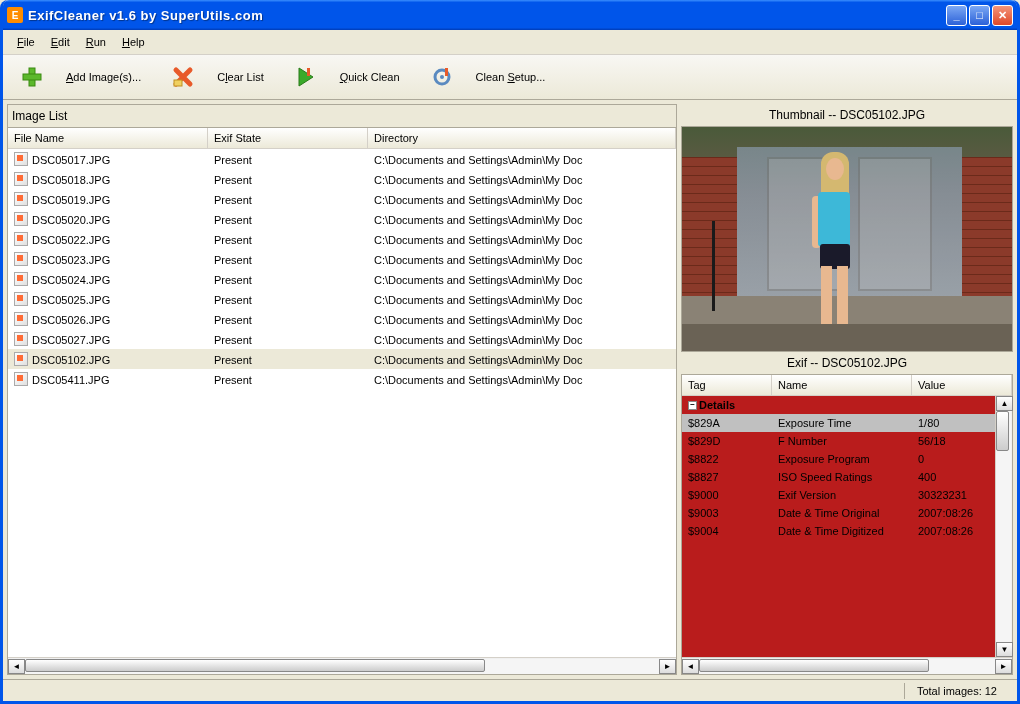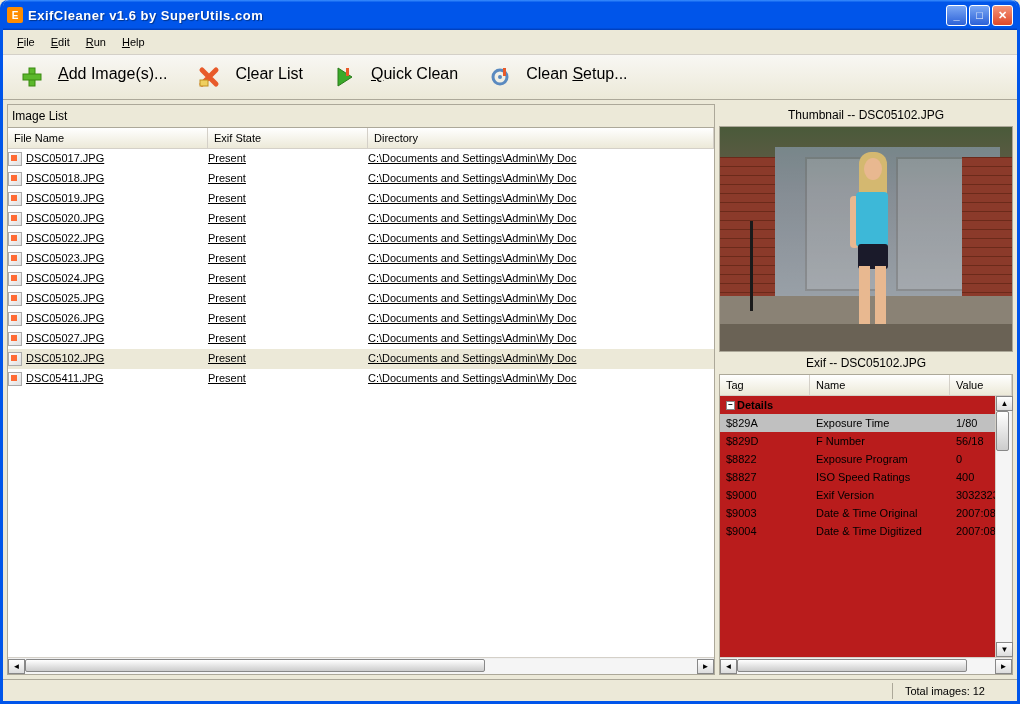--- a/index.html
+++ b/index.html
@@ -9,32 +9,32 @@
 .title-icon { width: 16px; height: 16px; background: #ff8c00; margin-right: 5px; display: flex; align-items: center; justify-content: center; font-size: 10px; border-radius: 2px; }
 .title-text { flex: 1; text-shadow: 1px 1px 1px rgba(0,0,0,0.4); letter-spacing: 0.5px; }
 .win-controls { display: flex; gap: 2px; }
 .win-btn { width: 21px; height: 21px; border: 1px solid white; border-radius: 3px; display: flex; align-items: center; justify-content: center; font-weight: bold; cursor: pointer; color: white; font-size: 11px; }
 .win-btn.min, .win-btn.max { background: linear-gradient(to bottom, #7ba8f4, #2c61d8); }
 .win-btn.close { background: linear-gradient(to bottom, #f4957b, #e04828); }
 .menubar { background: #ece9d8; padding: 4px 8px; display: flex; gap: 4px; border-bottom: 1px solid #d4d0c8; }
 .menu-item { padding: 2px 6px; cursor: pointer; }
 .menu-item u { text-decoration: underline; }
 .toolbar { padding: 6px 8px; display: flex; gap: 12px; border-bottom: 1px solid #aca899; background: linear-gradient(to bottom, #f8f7f3, #ece9d8); }
-.tool-btn { display: flex; gap: 14px; padding: 3px 8px; border: 1px solid transparent; cursor: pointer; border-radius: 3px; font-size: 16px; }
+.tool-btn { display: flex; align-items: center; gap: 22px; padding: 3px 8px; border: 1px solid transparent; cursor: pointer; border-radius: 3px; font-size: 11px; }
 .tool-icon { width: 24px; height: 24px; display: flex; align-items: center; justify-content: center; }
 .content { flex: 1; display: flex; overflow: hidden; padding: 4px; gap: 4px; }
 .left-panel { flex: 1; display: flex; flex-direction: column; border: 1px solid #aca899; background: white; min-width: 0; }
-.right-panel { width: 294px; display: flex; flex-direction: column; gap: 0; }
+.right-panel { width: 332px; display: flex; flex-direction: column; gap: 0; }
 .panel-header { text-align: left; padding: 4px; background: #ece9d8; border-bottom: 1px solid #aca899; font-size: 12px; }
 .col-headers { display: flex; background: linear-gradient(to bottom, #fff, #ece9d8); border-bottom: 1px solid #d4d0c8; }
 .col-h { padding: 4px 6px; border-right: 1px solid #d4d0c8; text-align: left; font-weight: normal; font-size: 11px; cursor: pointer; }
 .file-list { flex: 1; overflow: hidden; }
 .file-row { display: flex; padding: 2px 0; cursor: pointer; }
 .file-row.selected { background: #ece9d8; }
-.cell { padding: 1px 0; overflow: hidden; white-space: nowrap; display: flex; align-items: flex-start; gap: 4px; text-decoration: underline; }
+.cell { padding: 1px 6px; overflow: hidden; white-space: nowrap; display: flex; align-items: flex-end; gap: 4px; }
 .cell.c0 { width: 200px; }
 .cell.c1 { width: 160px; }
 .cell.c2 { flex: 1; }
 .file-icon { width: 14px; height: 14px; background: linear-gradient(135deg, #fefefe, #e0e0e0); border: 1px solid #aaa; position: relative; flex-shrink: 0; }
 .file-icon::before { content: ''; position: absolute; top: 2px; left: 2px; width: 6px; height: 6px; background: #ff6b35; }
 .hscroll { height: 17px; background: #f0f0f0; border-top: 1px solid #d4d0c8; display: flex; align-items: center; }
 .scroll-btn { width: 17px; height: 15px; background: linear-gradient(to bottom, #fff, #ddd); border: 1px solid #888; display: flex; align-items: center; justify-content: center; cursor: pointer; font-size: 8px; }
 .scroll-track { flex: 1; height: 15px; background: #f5f5f5; position: relative; }
 .scroll-thumb { position: absolute; background: linear-gradient(to bottom, #fff, #ccc); border: 1px solid #888; height: 13px; border-radius: 2px; }
 .thumb-box { border: 1px solid #aca899; background: #555; height: 226px; overflow: hidden; position: relative; }
@@ -63,21 +63,21 @@
 .exif-row.selected { background: #c0c0c0; }
 .exif-row.group { font-weight: bold; }
 .ecell { padding: 1px 6px; overflow: hidden; white-space: nowrap; }
 .ecell.e0 { width: 90px; display: flex; align-items: center; gap: 2px; }
 .ecell.e1 { width: 140px; }
 .ecell.e2 { flex: 1; }
 .collapse { width: 9px; height: 9px; border: 1px solid #888; display: inline-flex; align-items: center; justify-content: center; font-size: 8px; line-height: 1; background: white; }
 .vscroll { width: 17px; background: #f0f0f0; border-left: 1px solid #d4d0c8; display: flex; flex-direction: column; }
 .vscroll .scroll-track { flex: 1; width: 15px; }
 .vscroll .scroll-thumb { width: 13px; top: 0; height: 40px; }
-.statusbar { height: 22px; background: #ece9d8; border-top: 1px solid #aca899; display: flex; align-items: center; justify-content: flex-end; padding: 0 20px; }
+.statusbar { height: 22px; background: #ece9d8; border-top: 1px solid #aca899; display: flex; align-items: center; justify-content: flex-end; padding: 0 8px; }
 .status-cell { border-left: 1px solid #aca899; padding: 2px 12px; }
 </style>
 </head>
 <body>
 
 <div class="window">
   <div class="titlebar">
     <span class="title-icon">E</span>
     <span class="title-text">ExifCleaner v1.6 by SuperUtils.com</span>
     <div class="win-controls">

